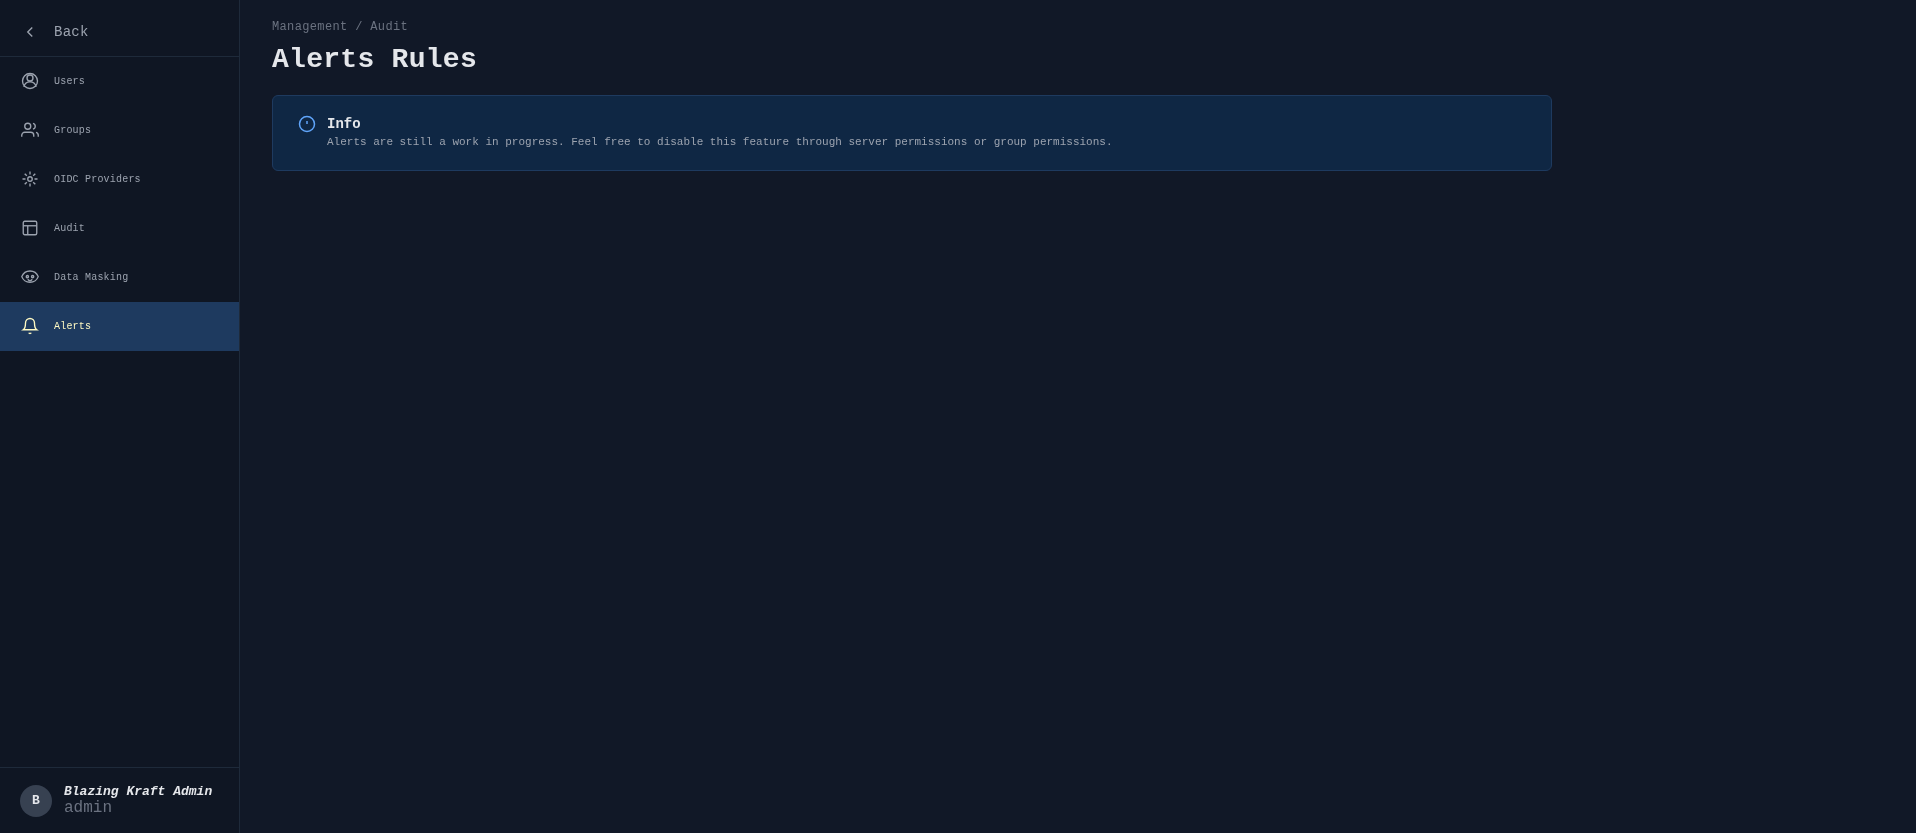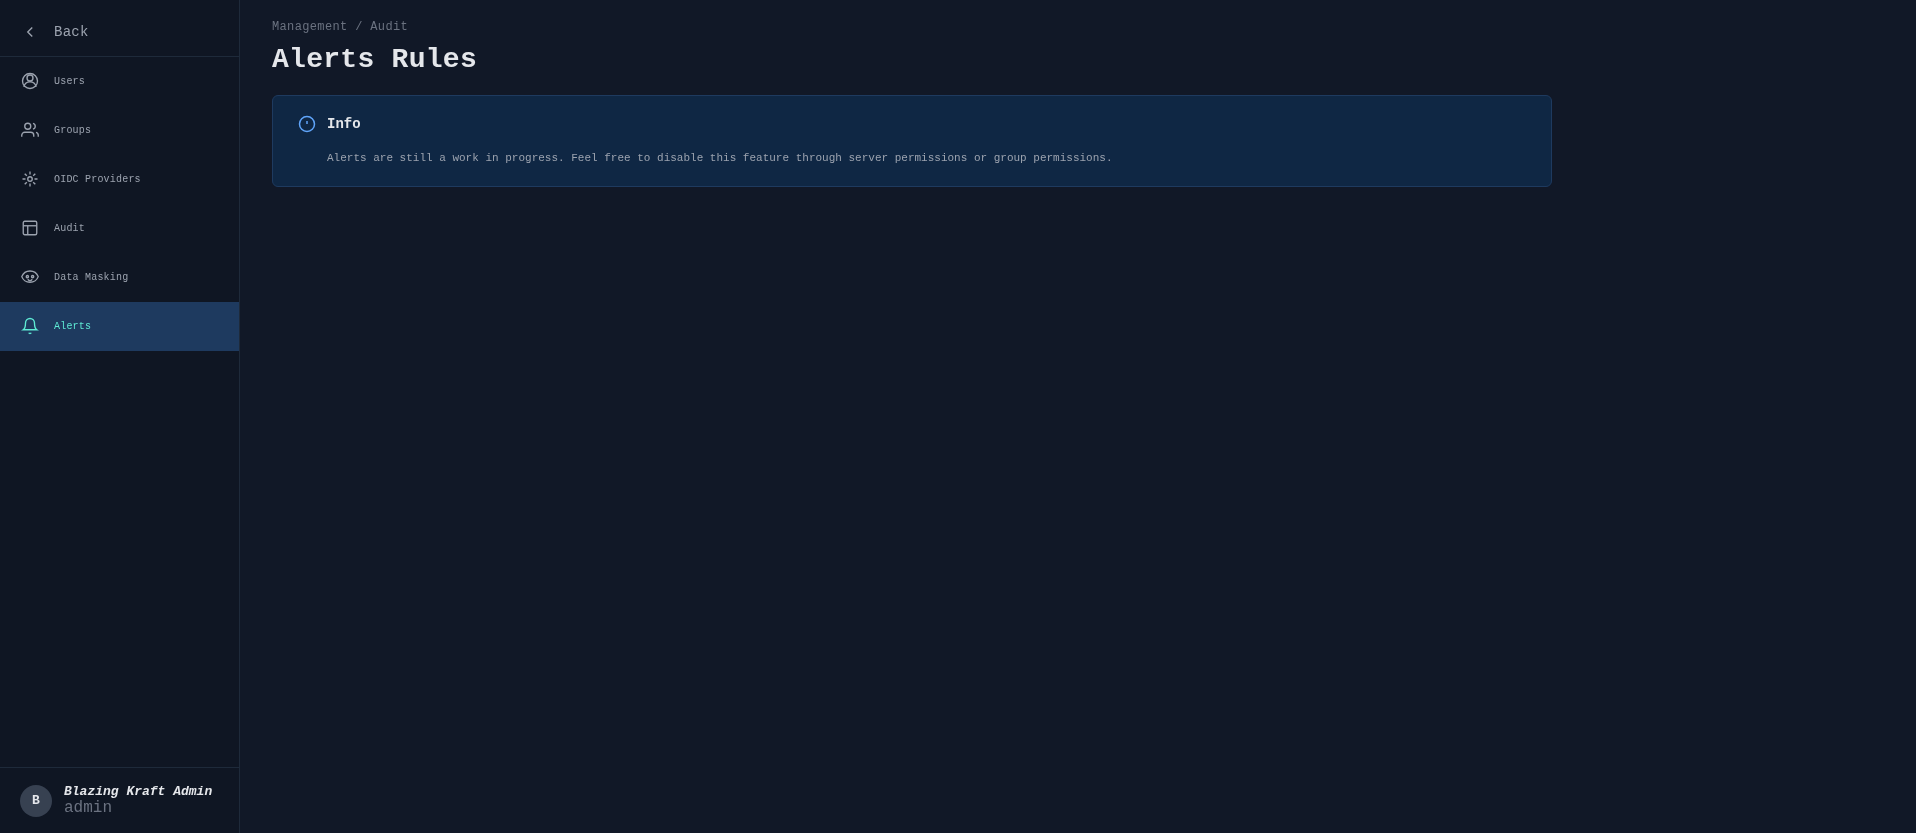--- a/index.html
+++ b/index.html
@@ -36,21 +36,21 @@
       cursor: pointer;
       color: #9ca3af;
       font-size: 10px;
       letter-spacing: 0.02em;
       transition: background 0.15s;
       border-bottom: 1px solid transparent;
     }
 
     .sidebar-item.active {
       background-color: #1e3a5f;
-      color: #5eead4;
+      color: #fef9c3;
     }
 
     .sidebar-item.back-item {
       border-bottom: 1px solid #1e2a3a;
       color: #9ca3af;
       font-size: 14px;
     }
 
     .sidebar-icon {
       width: 20px;
@@ -133,21 +133,21 @@
       letter-spacing: 0.01em;
     }
 
     .info-banner {
       background-color: #0f2744;
       border: 1px solid #1e3a5f;
       border-radius: 6px;
       padding: 18px 24px;
       display: flex;
       flex-direction: column;
-      gap: 16px;
+      gap: 0;
       max-width: 1280px;
     }
 
     .info-banner-header {
       display: flex;
       align-items: center;
       gap: 10px;
     }
 
     .info-icon {

